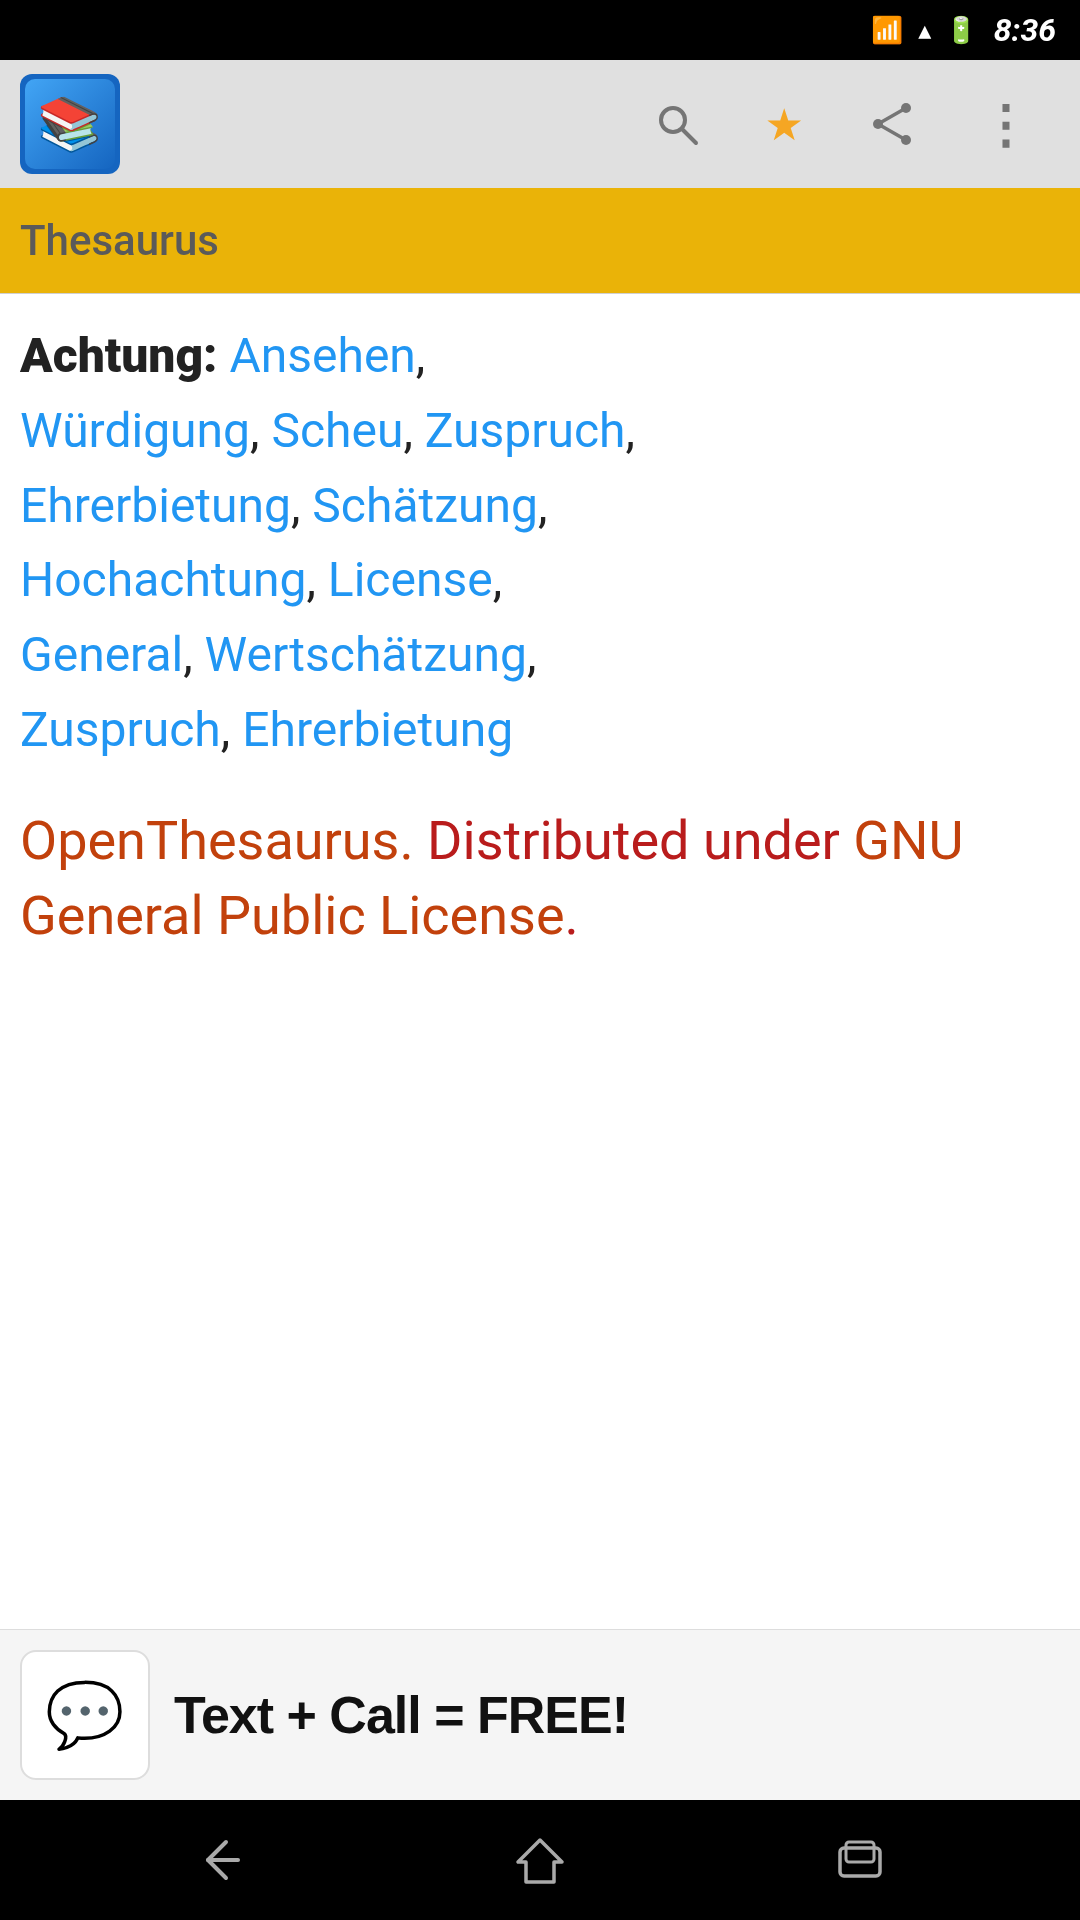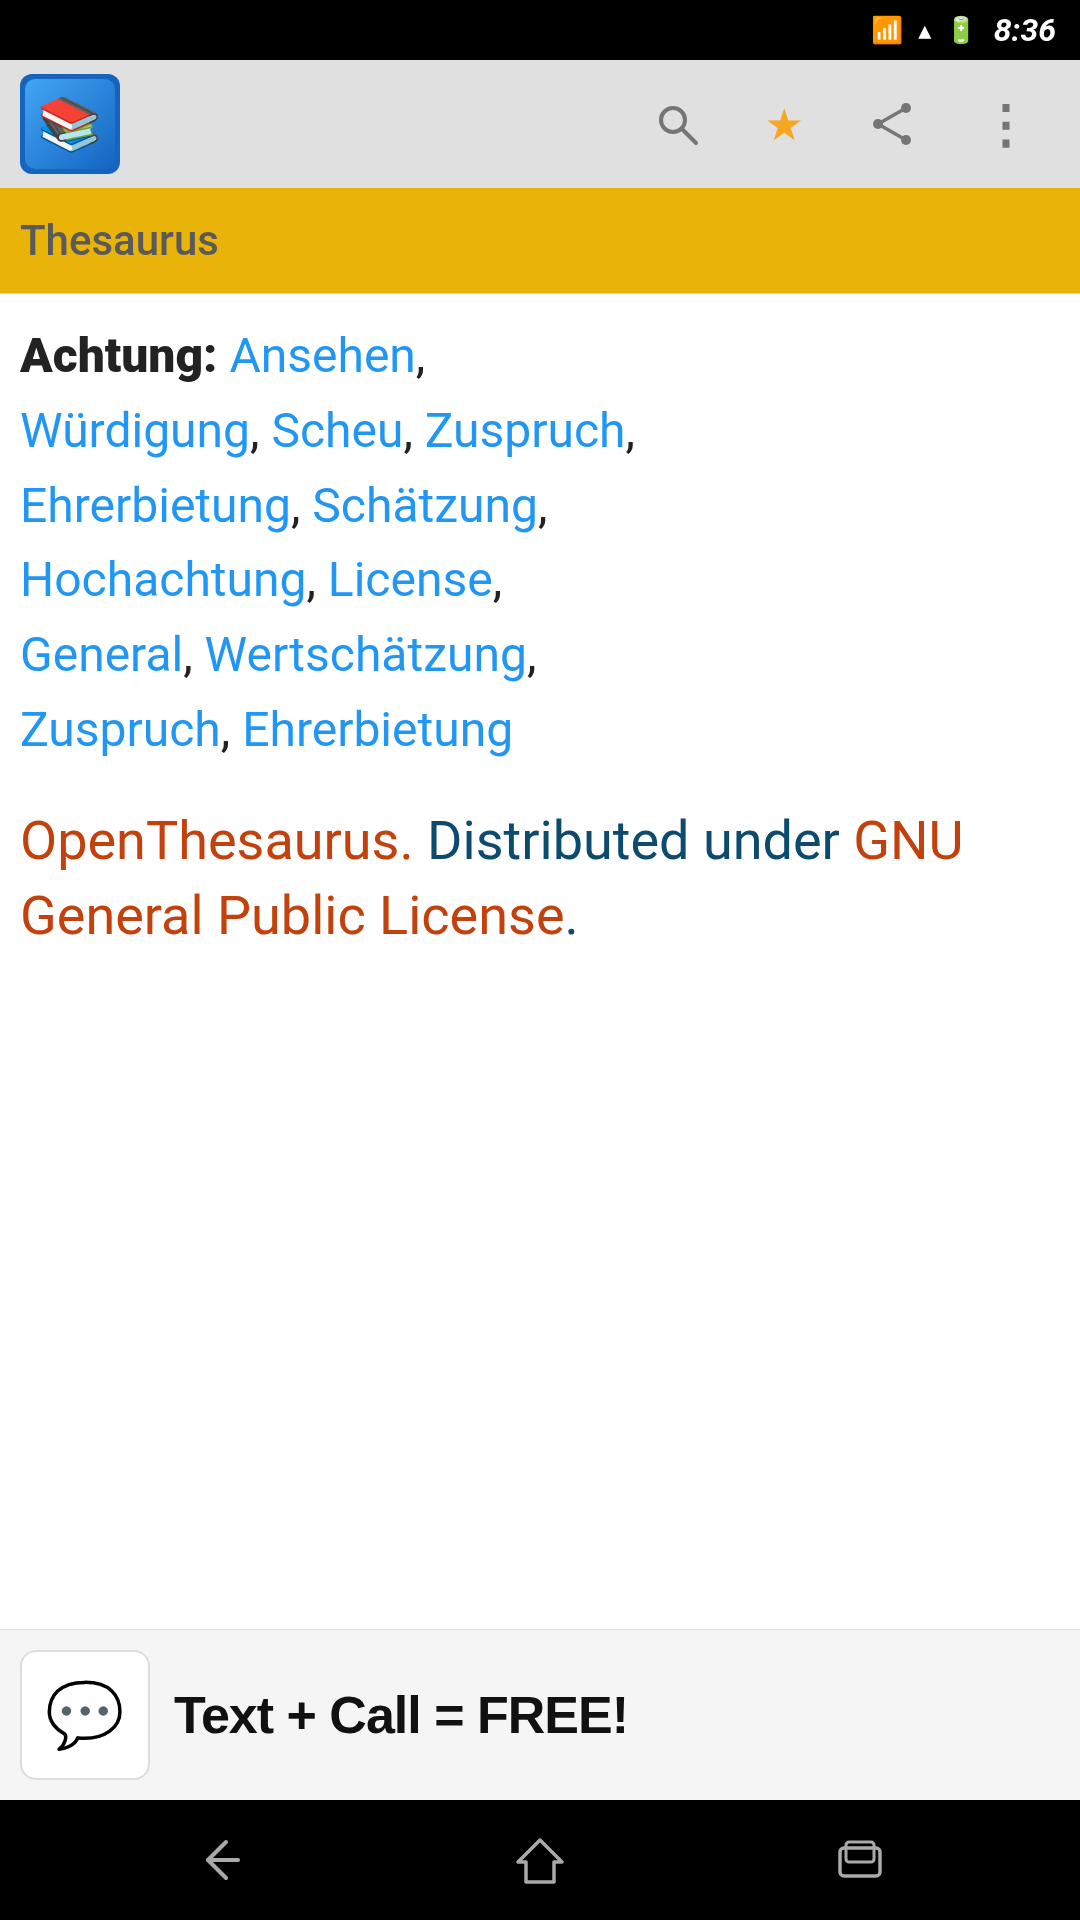--- a/index.html
+++ b/index.html
@@ -134,21 +134,21 @@
 
     .attribution {
       margin-top: 40px;
       font-size: 54px;
       line-height: 1.4;
     }
     .attribution-link {
       color: #c2410c;
     }
     .attribution-text {
-      color: #0c4a6e;
+      color: #b91c1c;
       margin-top: 17px;
     }
 
     
     .ad-banner {
       width: 100%;
       background: #f5f5f5;
       border-top: 1px solid #ddd;
       padding: 20px;
       display: flex;

